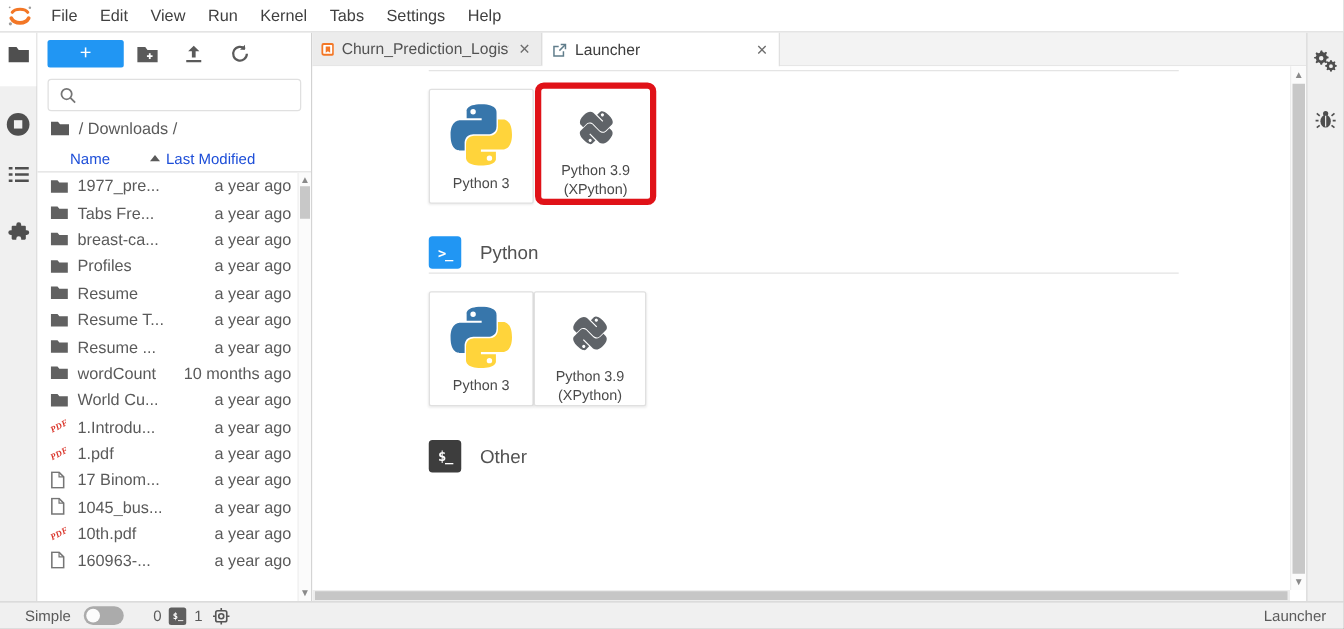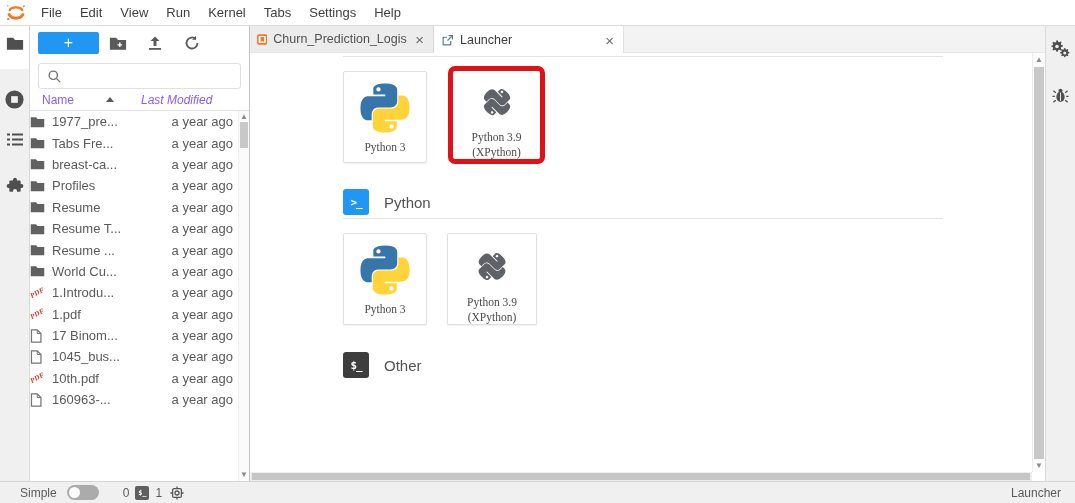--- a/index.html
+++ b/index.html
@@ -31,27 +31,27 @@
   .new-btn { width:61px; height:22px; background:#2196f3; border-radius:2px; color:#fff;
              display:flex; align-items:center; justify-content:center; font-size:16px; line-height:1; cursor:pointer; }
   .tb-icon { width:37px; display:flex; justify-content:center; cursor:pointer; }
   .fb-filter { margin:3px 8px 0; height:26px; border:1px solid #e0e0e0; border-radius:3px;
                display:flex; align-items:center; padding:0 8px; flex:none; }
   .fb-filter input { flex:1; border:none; outline:none; font-size:13px; font-family:inherit; color:#3c3c3c; min-width:0; }
   .fb-filter input::placeholder { color:#9e9e9e; }
   .fb-crumb { height:27px; display:flex; align-items:center; padding:0 10px; gap:7px;
               color:#5a5a5a; font-size:13px; flex:none; }
   .fb-header { height:22px; display:flex; align-items:center; border-bottom:1px solid #e0e0e0;
-               font-size:12px; color:#8b5cf6; padding:0 12px; flex:none; }
+               font-size:12px; color:#1d4ed8; padding:0 26px; flex:none; }
   .fb-header .hname { display:flex; align-items:center; flex:1; }
   .sort-caret { width:0; height:0; border-left:4px solid transparent; border-right:4px solid transparent;
                 border-bottom:5px solid #5a5a5a; margin-left:32px; }
-  .fb-header .hmod { width:96px; text-align:left; padding-right:14px;font-style:italic; }
+  .fb-header .hmod { width:96px; text-align:center; padding-right:14px; }
   .filelist { flex:1; overflow:hidden; position:relative; padding-right:11px; }
-  .frow { height:21.4px; display:flex; align-items:center; font-size:13px; color:#5a5a5a; cursor:pointer; }
+  .frow { height:21.4px; display:flex; align-items:center; padding-left:10px; font-size:13px; color:#5a5a5a; cursor:pointer; }
   .ficon { width:17px; display:none; justify-content:flex-start; align-items:center; margin-right:5px; flex:none; }
   .frow.type-folder .ficon-folder { display:flex; }
   .frow.type-pdf .ficon-pdf { display:flex; }
   .frow.type-file .ficon-file { display:flex; }
   .pdf-stamp { color:#d93025; font:italic bold 7px "Liberation Serif", serif;
                transform:rotate(-28deg); letter-spacing:.3px; }
   .fname { flex:1; white-space:nowrap; overflow:hidden; }
   .ftime { width:92px; text-align:right; padding-right:5px; white-space:nowrap; flex:none; }
 
   
@@ -72,21 +72,21 @@
   .launcher { flex:1; background:#fff; position:relative; overflow:hidden; padding-left:93px; }
   .cwd-label { margin-top:33px; font-size:14px; color:#5a5a5a; }
   .section-head { display:flex; align-items:center; gap:15px; margin-top:25px; }
   .section-title { font-size:15px; color:#525252; }
   .section-iconbox { width:26px; height:26px; border-radius:3px; display:flex; align-items:center;
                      justify-content:center; color:#fff; flex:none;
                      font:bold 11px "DejaVu Sans Mono", monospace; letter-spacing:-1px; }
   .iconbox-console { background:#2196f3; }
   .iconbox-other { background:#3d3d3d; }
   .section-rule { border:none; border-top:1px solid #e4e4e4; width:600px; margin-top:3px; }
-  .cards { display:flex; gap:20px; margin-top:14px; align-items:flex-start;font-family:Liberation Serif, serif; }
+  .cards { display:flex; gap:0; margin-top:14px; align-items:flex-start; }
   .card { width:84px; height:92px; background:#fff; border:1px solid #e0e0e0; border-radius:2px;
           box-shadow:0 1px 2px rgba(0,0,0,.07); display:flex; flex-direction:column; align-items:center;
           padding-top:11px; cursor:pointer; }
   .card-label { margin-top:7px; font-size:11.5px; color:#4a4a4a; text-align:center; line-height:1.25; }
   .card--highlighted { width:87px; height:88px; border:none; margin-left:6px;
                        outline:5px solid var(--hl, #e01218); padding-top:10px; }
 
   .hscroll { position:absolute; left:0; right:13px; bottom:0; height:9px; background:#ededed; }
   .hscroll .hthumb { position:absolute; top:1px; bottom:1px; left:2px; right:2px; background:#c6c6c6; }
   .main-vscroll { position:absolute; right:0; top:27px; bottom:9px; width:13px; background:#fbfbfb;
@@ -182,20 +182,26 @@
         </span>
       </div>
 
       <div class="fb-filter">
         <svg width="15" height="15" viewBox="0 0 16 16">
           <circle cx="6.7" cy="6.7" r="4.4" fill="none" stroke="#757575" stroke-width="1.5"></circle>
           <path d="M10 10l4 4" stroke="#757575" stroke-width="1.5"></path>
         </svg>
       </div>
 
+      <div class="fb-crumb">
+        <svg width="16" height="13" viewBox="0 0 20 16">
+          <path d="M1 1.5h7l2 2.5h9V15H1z" fill="#5a5a5a"></path>
+        </svg>
+        <span>/ Downloads /</span>
+      </div>
 
       <div class="fb-header">
         <span class="hname">
           <span>Name</span>
           <span class="sort-caret"></span>
         </span>
         <span class="hmod">Last Modified</span>
       </div>
 
       <div class="filelist">
@@ -262,20 +268,30 @@
   </div>
             <div class="frow type-folder">
     <span class="ficon ficon-folder">
       <svg width="15" height="12" viewBox="0 0 20 16">
                   <path d="M1 1.5h7l2 2.5h9V15H1z" fill="#616161"></path>
                 </svg>
     </span>
 
     <span class="fname">Resume ...</span>
     <span class="ftime">a year ago</span>
+  </div>
+            <div class="frow type-folder">
+    <span class="ficon ficon-folder">
+      <svg width="15" height="12" viewBox="0 0 20 16">
+                  <path d="M1 1.5h7l2 2.5h9V15H1z" fill="#616161"></path>
+                </svg>
+    </span>
+
+    <span class="fname">wordCount</span>
+    <span class="ftime">10 months ago</span>
   </div>
             <div class="frow type-folder">
     <span class="ficon ficon-folder">
       <svg width="15" height="12" viewBox="0 0 20 16">
                   <path d="M1 1.5h7l2 2.5h9V15H1z" fill="#616161"></path>
                 </svg>
     </span>
 
     <span class="fname">World Cu...</span>
     <span class="ftime">a year ago</span>

